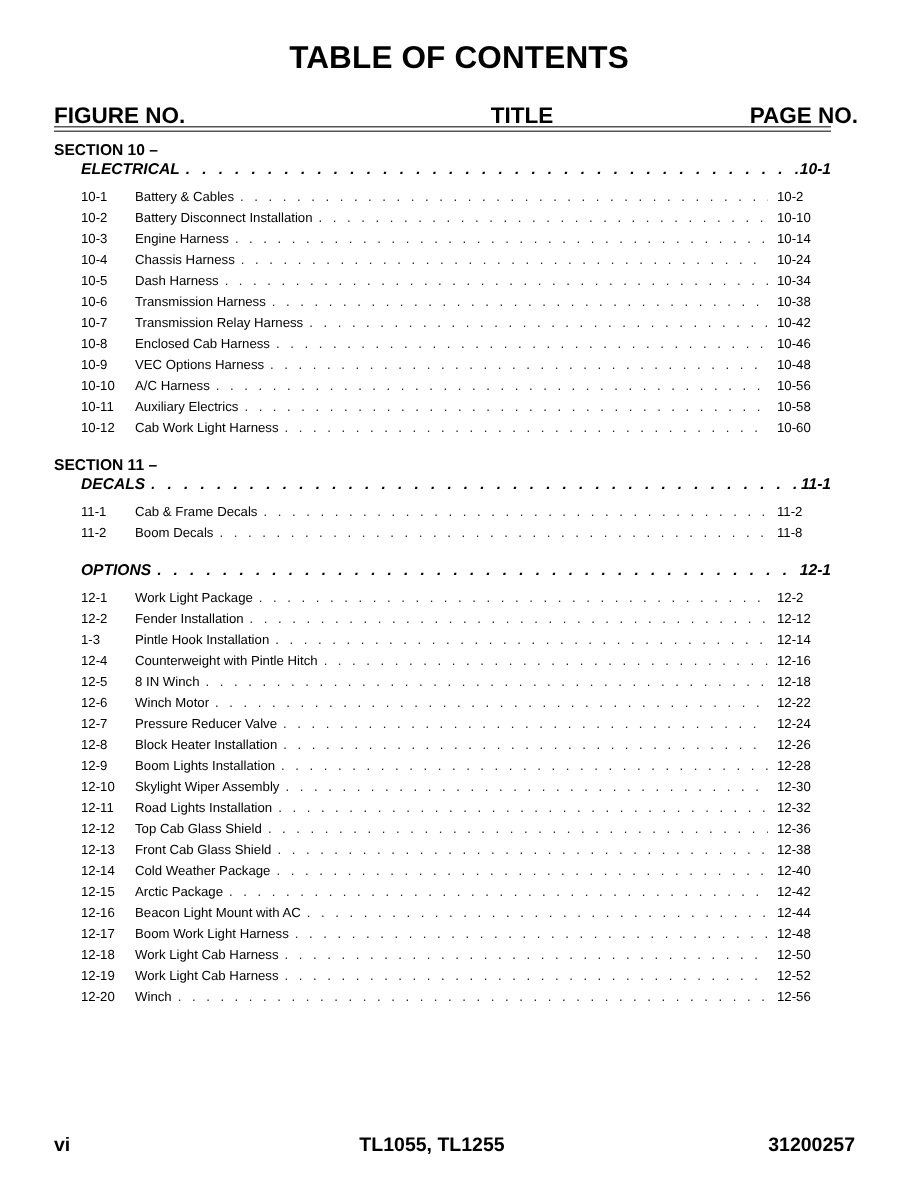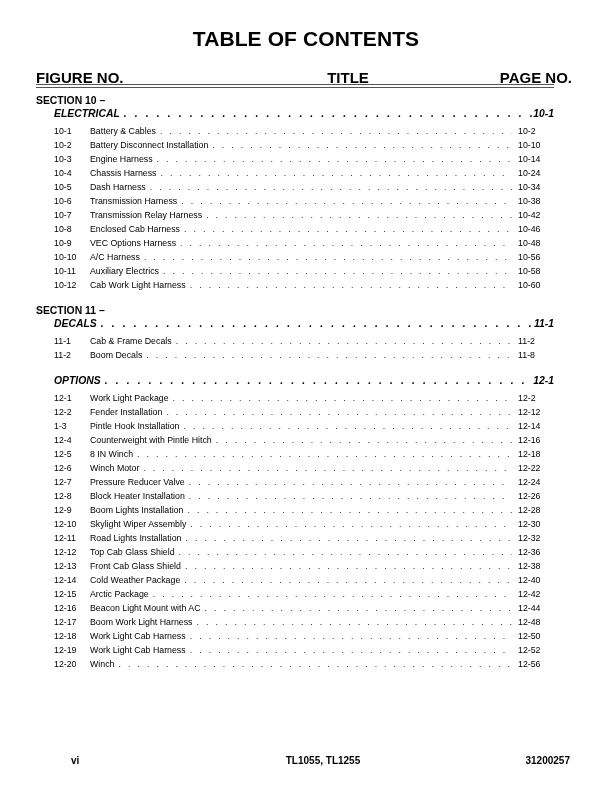--- a/index.html
+++ b/index.html
@@ -23,21 +23,21 @@
   .section-line .dots { flex: 1; overflow: hidden; white-space: nowrap; letter-spacing: 2.6px;
                         margin-left: 4px; }
   .section-line .pg { white-space: nowrap; padding-left: 1px; }
   .row { display: flex; font-size: 8.8px; line-height: 14px; height: 14px; }
   .row .fig { width: 36px; padding-left: 18px; white-space: nowrap; }
   .row .title { white-space: nowrap; }
   .row .dots { flex: 1; overflow: hidden; white-space: nowrap; letter-spacing: 2.3px;
                margin-left: 4px; margin-right: 6px; color: #222; }
   .row .pg { width: 36px; white-space: nowrap; }
   .gap { height: 12px; }
-  .footer { position: absolute; top: 755px; font-weight: bold; font-size: 10px; margin-left: 35px; }
+  .footer { position: absolute; top: 755px; font-weight: bold; font-size: 13px; }
   .f-left { left: 36px; }
   .f-center { left: 0; width: 576px; text-align: center; }
   .f-right { right: 42px; }
 </style>
 </head>
 <body>
 
 <div class="page-title">TABLE OF CONTENTS</div>
 
 <div class="col-head col-figure">FIGURE NO.</div>

